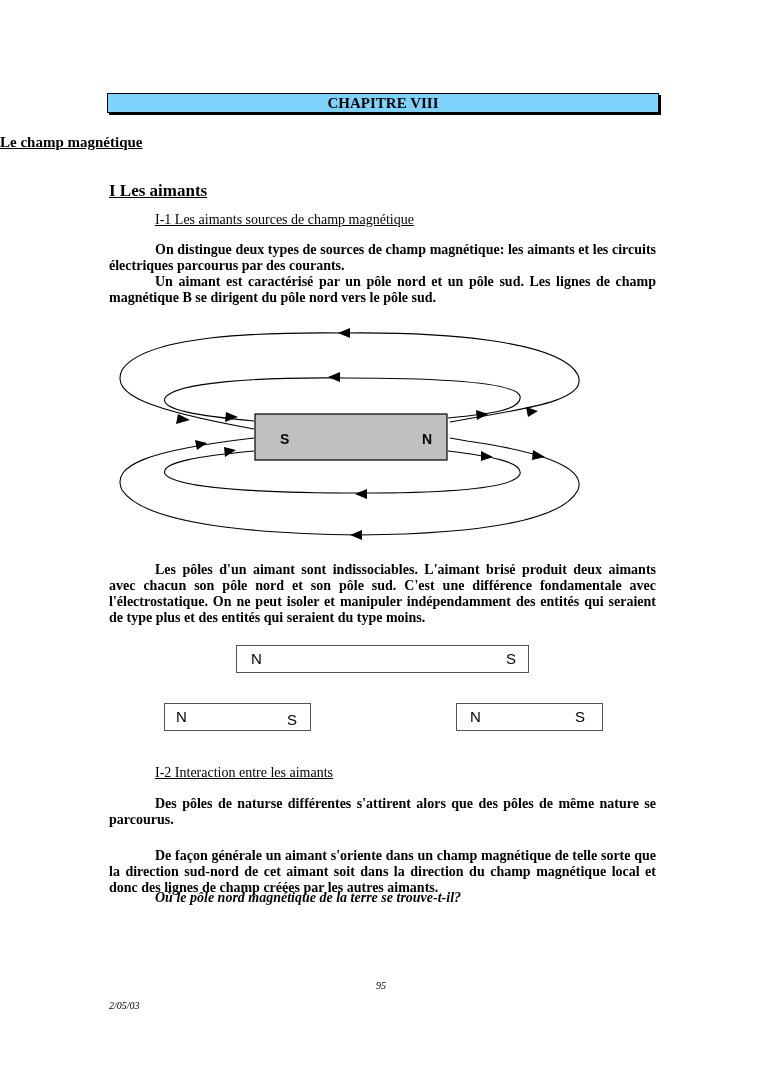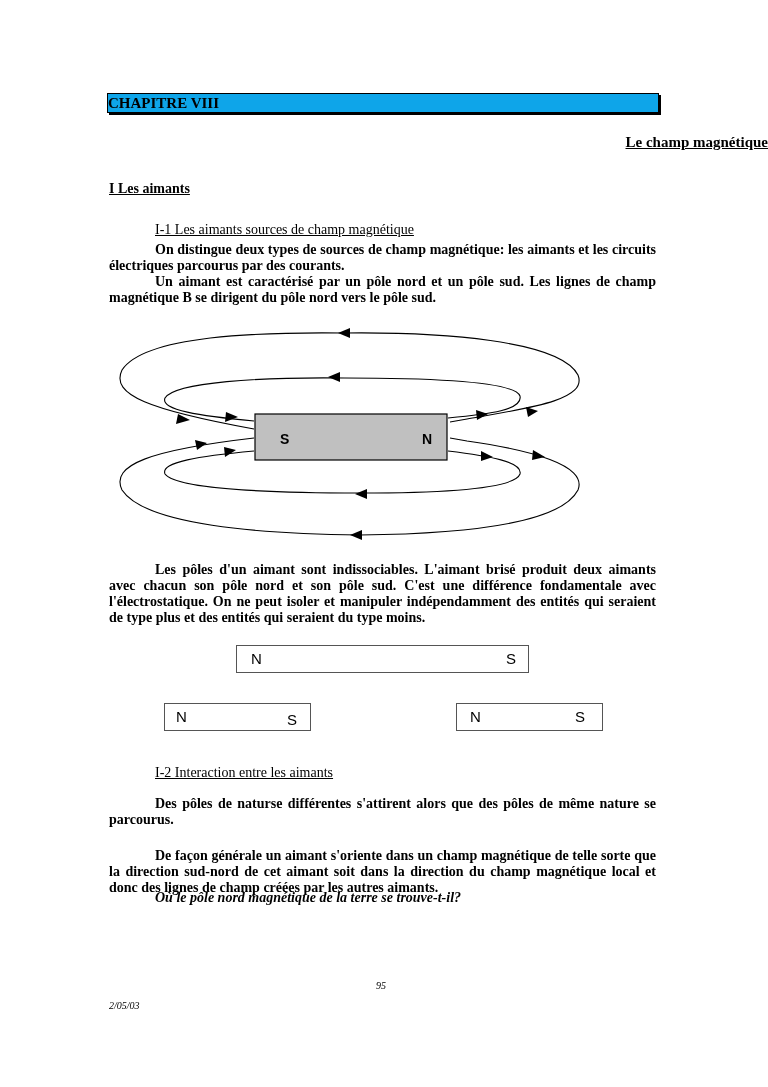--- a/index.html
+++ b/index.html
@@ -1,44 +1,44 @@
 <!DOCTYPE html>
 <html><head>
 <meta charset="utf-8">
 <style>
   html, body { margin:0; padding:0; background:#ffffff; }
   body { width:768px; height:1087px; position:relative; overflow:hidden;
          font-family:"Liberation Serif", serif; color:#000; }
   .abs { position:absolute; }
-  .chap-box { left:107px; top:93px; width:550px; height:18px; background:#0ea5e9;
-              border:1.5px solid #000; box-shadow:2px 2px 0 #000; text-align:left;
+  .chap-box { left:107px; top:93px; width:550px; height:18px; background:#7dd3fc;
+              border:1.5px solid #000; box-shadow:2px 2px 0 #000; text-align:center;
               font-weight:bold; font-size:15px; line-height:18px; }
-  .title { left:0; width:768px; top:134px; text-align:right; font-weight:bold; font-size:15px;
+  .title { left:0; width:768px; top:134px; text-align:left; font-weight:bold; font-size:15px;
            text-decoration:underline; }
-  .sec { left:109px; top:181px; font-weight:bold; font-size:14px; text-decoration:underline; }
+  .sec { left:109px; top:181px; font-weight:bold; font-size:17px; text-decoration:underline; }
   .sub { font-size:14px; text-decoration:underline; }
   .para { left:109px; width:547px; font-size:14px; line-height:16px; text-align:justify; }
   .indent { text-indent:46px;font-weight:bold; }
   .italic { font-style:italic; }
   .footer { font-size:10px; font-style:italic; }
   svg text { font-family:"Liberation Sans", sans-serif; }
   .bar { position:absolute; border:1.5px solid #555; background:#fff; height:26px; }
   .bar span { position:absolute; top:4px; font-family:"Liberation Sans", sans-serif; font-size:15px; }
 </style>
 </head>
 <body>
 
 <div class="abs chap-box">
   <span>CHAPITRE VIII</span>
 </div>
 <div class="abs title">Le champ magnétique</div>
 
 <div class="abs sec">I Les aimants</div>
 
-<div class="abs sub" style="left:155px; top:212px;margin-top:10px;">I-1 Les aimants sources de champ magnétique</div>
+<div class="abs sub" style="left:155px; top:212px;">I-1 Les aimants sources de champ magnétique</div>
 
 <div class="abs para indent" style="top:242px;">On distingue deux types de sources de champ magnétique: les aimants et les circuits électriques parcourus par des courants.</div>
 <div class="abs para indent" style="top:274px;"><span>Un aimant est caractérisé par un pôle nord et un pôle sud. Les lignes de champ magnétique </span><b>B</b><span> se dirigent du pôle nord vers le pôle sud.</span></div>
 
 <svg class="abs" style="left:110px; top:320px;" width="480" height="230" viewBox="0 0 480 230">
   <defs>
     <marker id="ar" markerWidth="10" markerHeight="8" refX="5" refY="4" orient="auto" markerUnits="userSpaceOnUse">
       <path d="M0,0 L10,4 L0,8 Z" fill="#000"></path>
     </marker>
   </defs>

